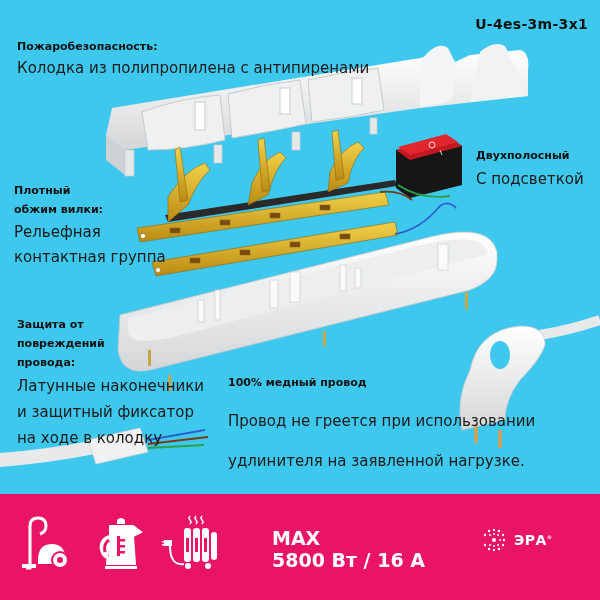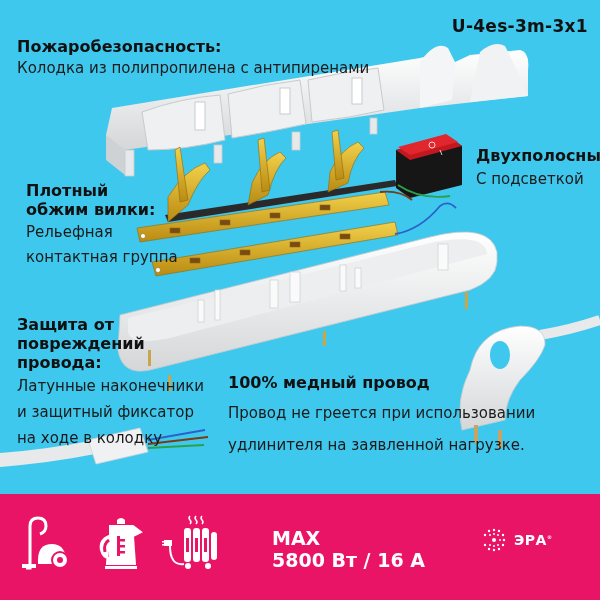--- a/index.html
+++ b/index.html
@@ -1,35 +1,35 @@
 <!DOCTYPE html>
 <html><head>
 <meta charset="utf-8">
 <style>
   * { box-sizing: border-box; margin: 0; padding: 0; }
   html, body { width: 600px; height: 600px; overflow: hidden; }
   body { font-family: "DejaVu Sans", sans-serif; background: #3fc8ee; position: relative; }
   .canvas { position: absolute; left: 0; top: 0; width: 600px; height: 600px; background: #3fc8ee; overflow: hidden; }
 
-  .model { position: absolute; right: 12px; top: 16px; font-size: 17px; font-weight: bold; color: #111; letter-spacing: 0.3px; }
-
-  .label-title { font-weight: bold; color: #111; font-size: 16px; line-height: 19px; }
+  .model { position: absolute; right: 12px; top: 16px; font-size: 14px; font-weight: bold; color: #111; letter-spacing: 0.3px; }
+
+  .label-title { font-weight: bold; color: #111; font-size: 11px; line-height: 19px; }
   .label-text { color: #1a1a1a; font-size: 15px; line-height: 24px; }
   .block { position: absolute; }
 
   .b1 { left: 17px; top: 37px; }
   .b1 .label-text { line-height: 20px; margin-top: 2px; }
-  .b2 { left: 26px; top: 181px; }
+  .b2 { left: 14px; top: 181px; }
   .b2 .label-text { line-height: 24px; margin-top: 1px; }
   .b3 { left: 476px; top: 146px; }
   .b3 .label-text { line-height: 20px; margin-top: 4px; }
   .b4 { left: 17px; top: 315px; }
   .b4 .label-text { line-height: 24px; margin-top: 2px; }
   .b5 { left: 228px; top: 373px; }
-  .b5 .label-text { line-height: 22px; margin-top: 10px; }
+  .b5 .label-text { line-height: 22px; margin-top: 18px; }
 
   .illustration { position: absolute; left: 0; top: 0; width: 600px; height: 494px; pointer-events: none; }
 
   .band { position: absolute; left: 0; top: 494px; width: 600px; height: 128px; background: #ea1466; }
   .appliance { position: absolute; top: 20px; }
   .max { position: absolute; left: 272px; top: 33px; color: #fff; font-weight: bold; font-size: 19px; line-height: 22px; }
   .logo { position: absolute; left: 480px; top: 32px; display: flex; align-items: center; gap: 6px; }
   .logo-text { color: #fff; font-weight: bold; font-size: 14px; letter-spacing: 0.5px; }
   .logo-reg { font-size: 5px; vertical-align: super; }
 </style>

